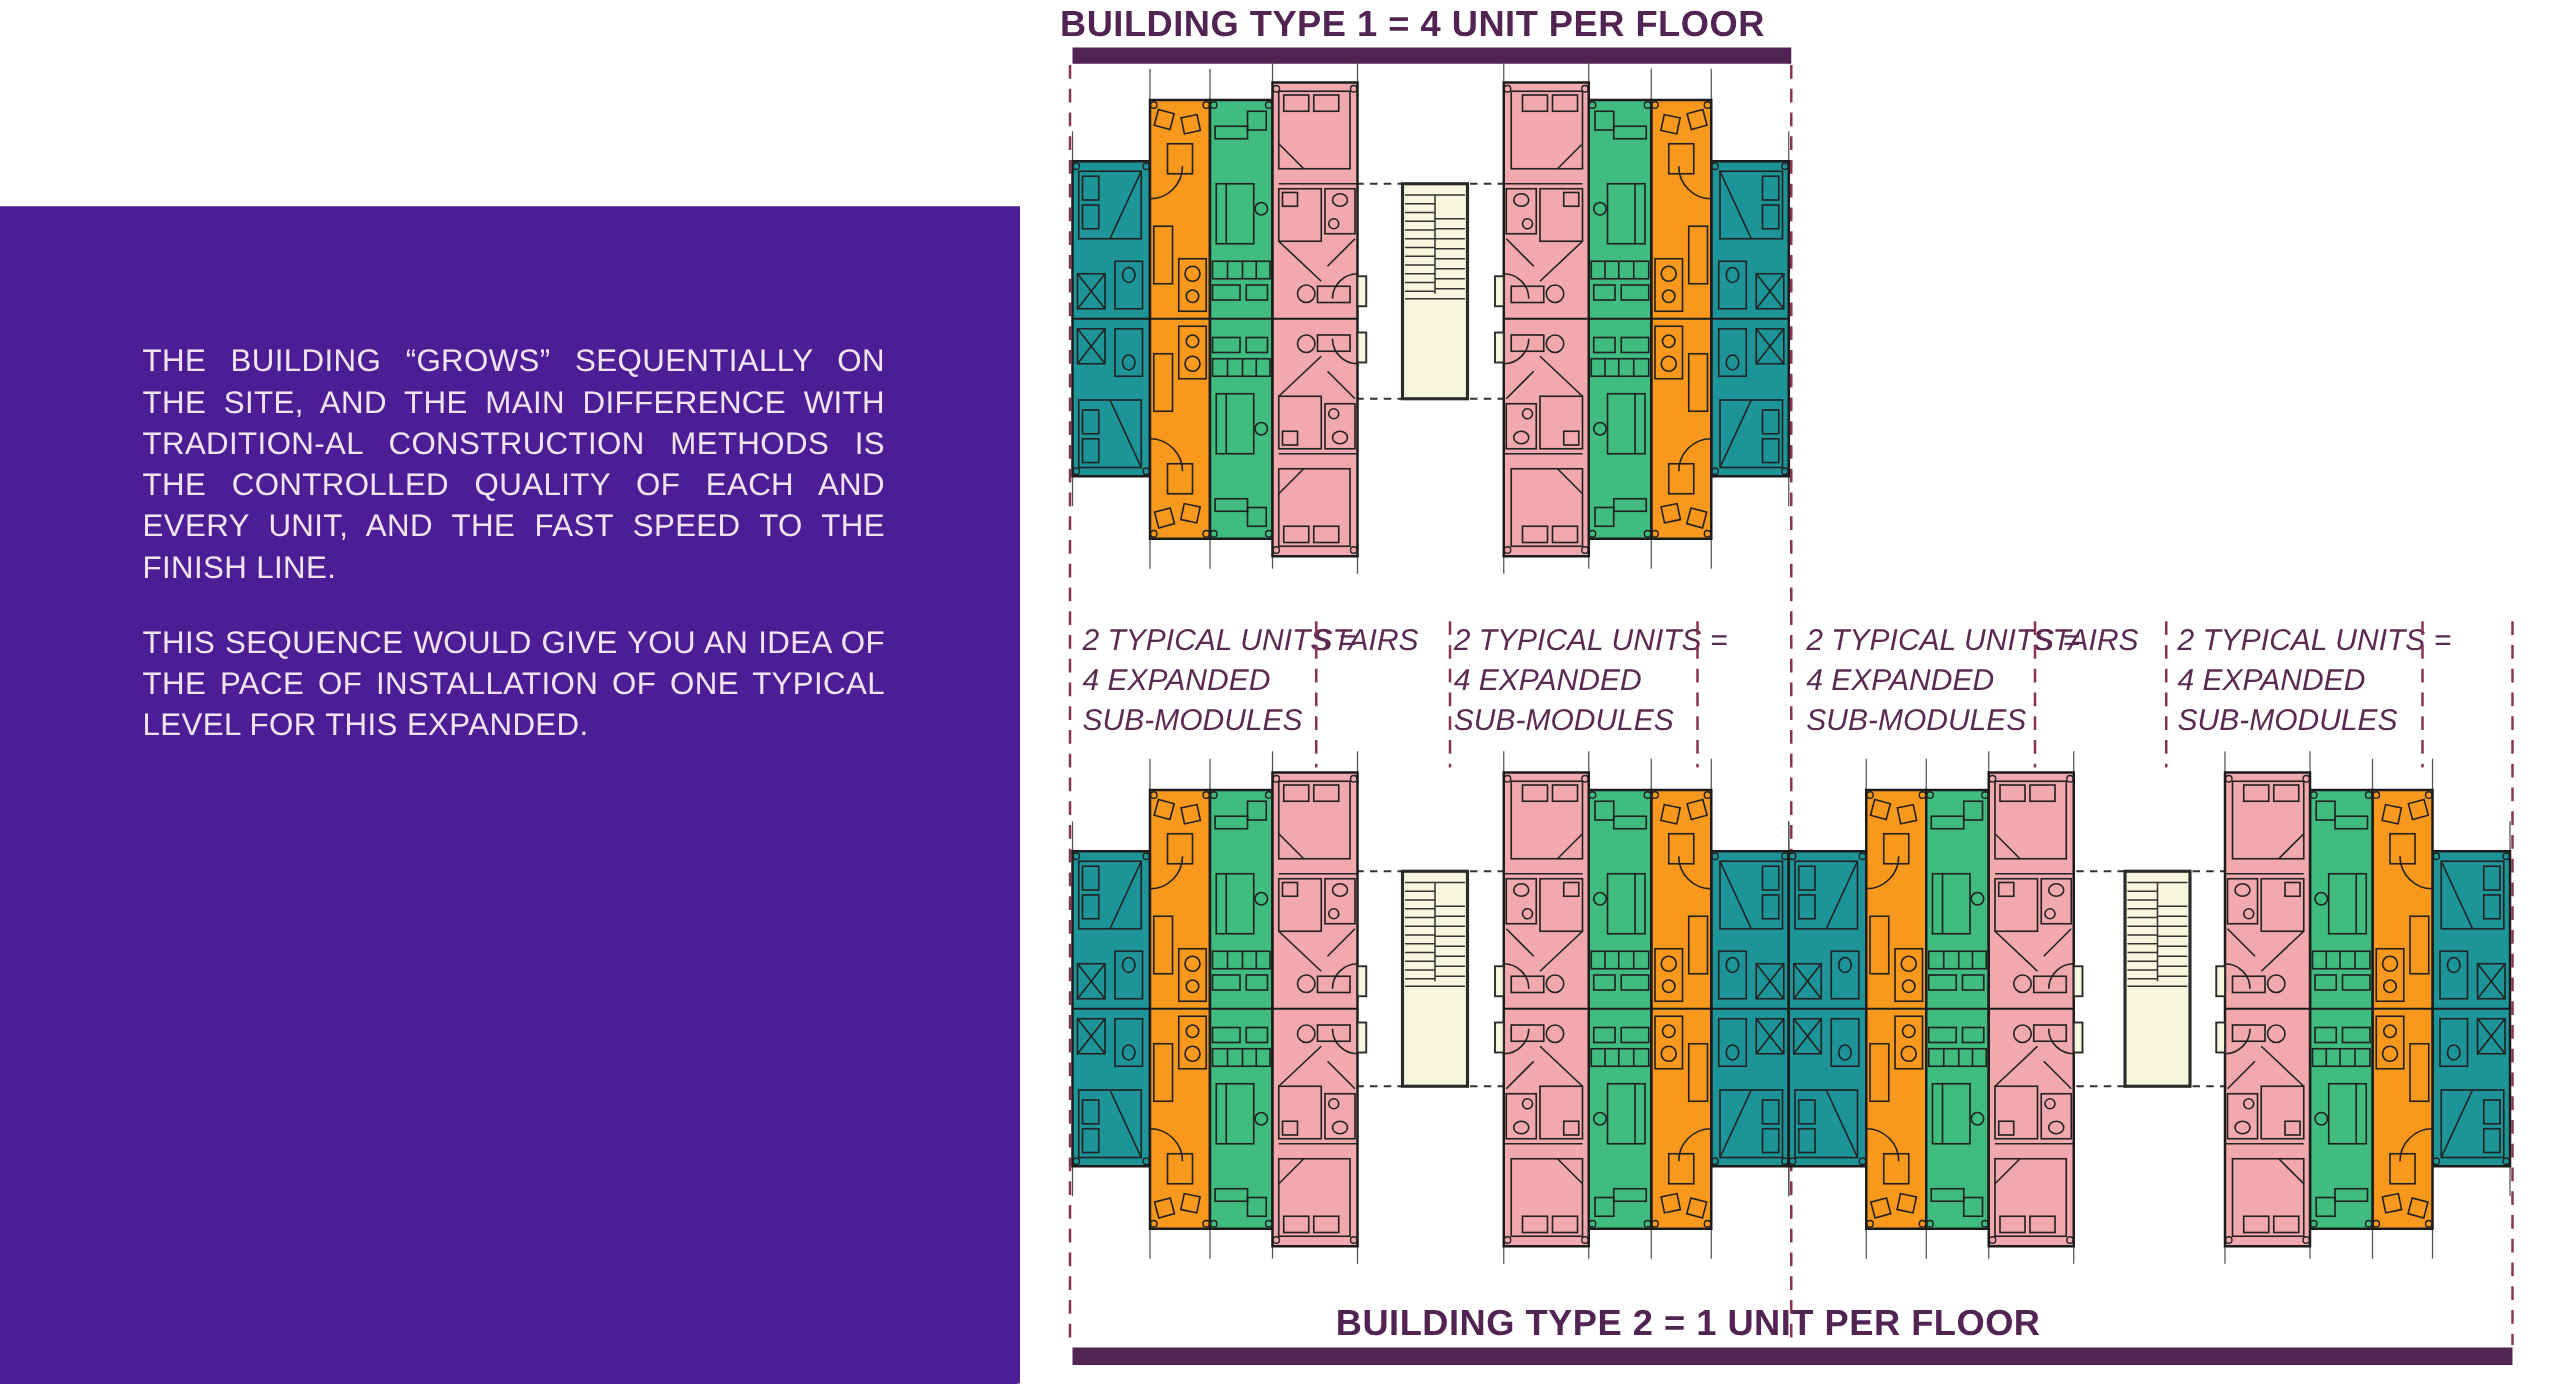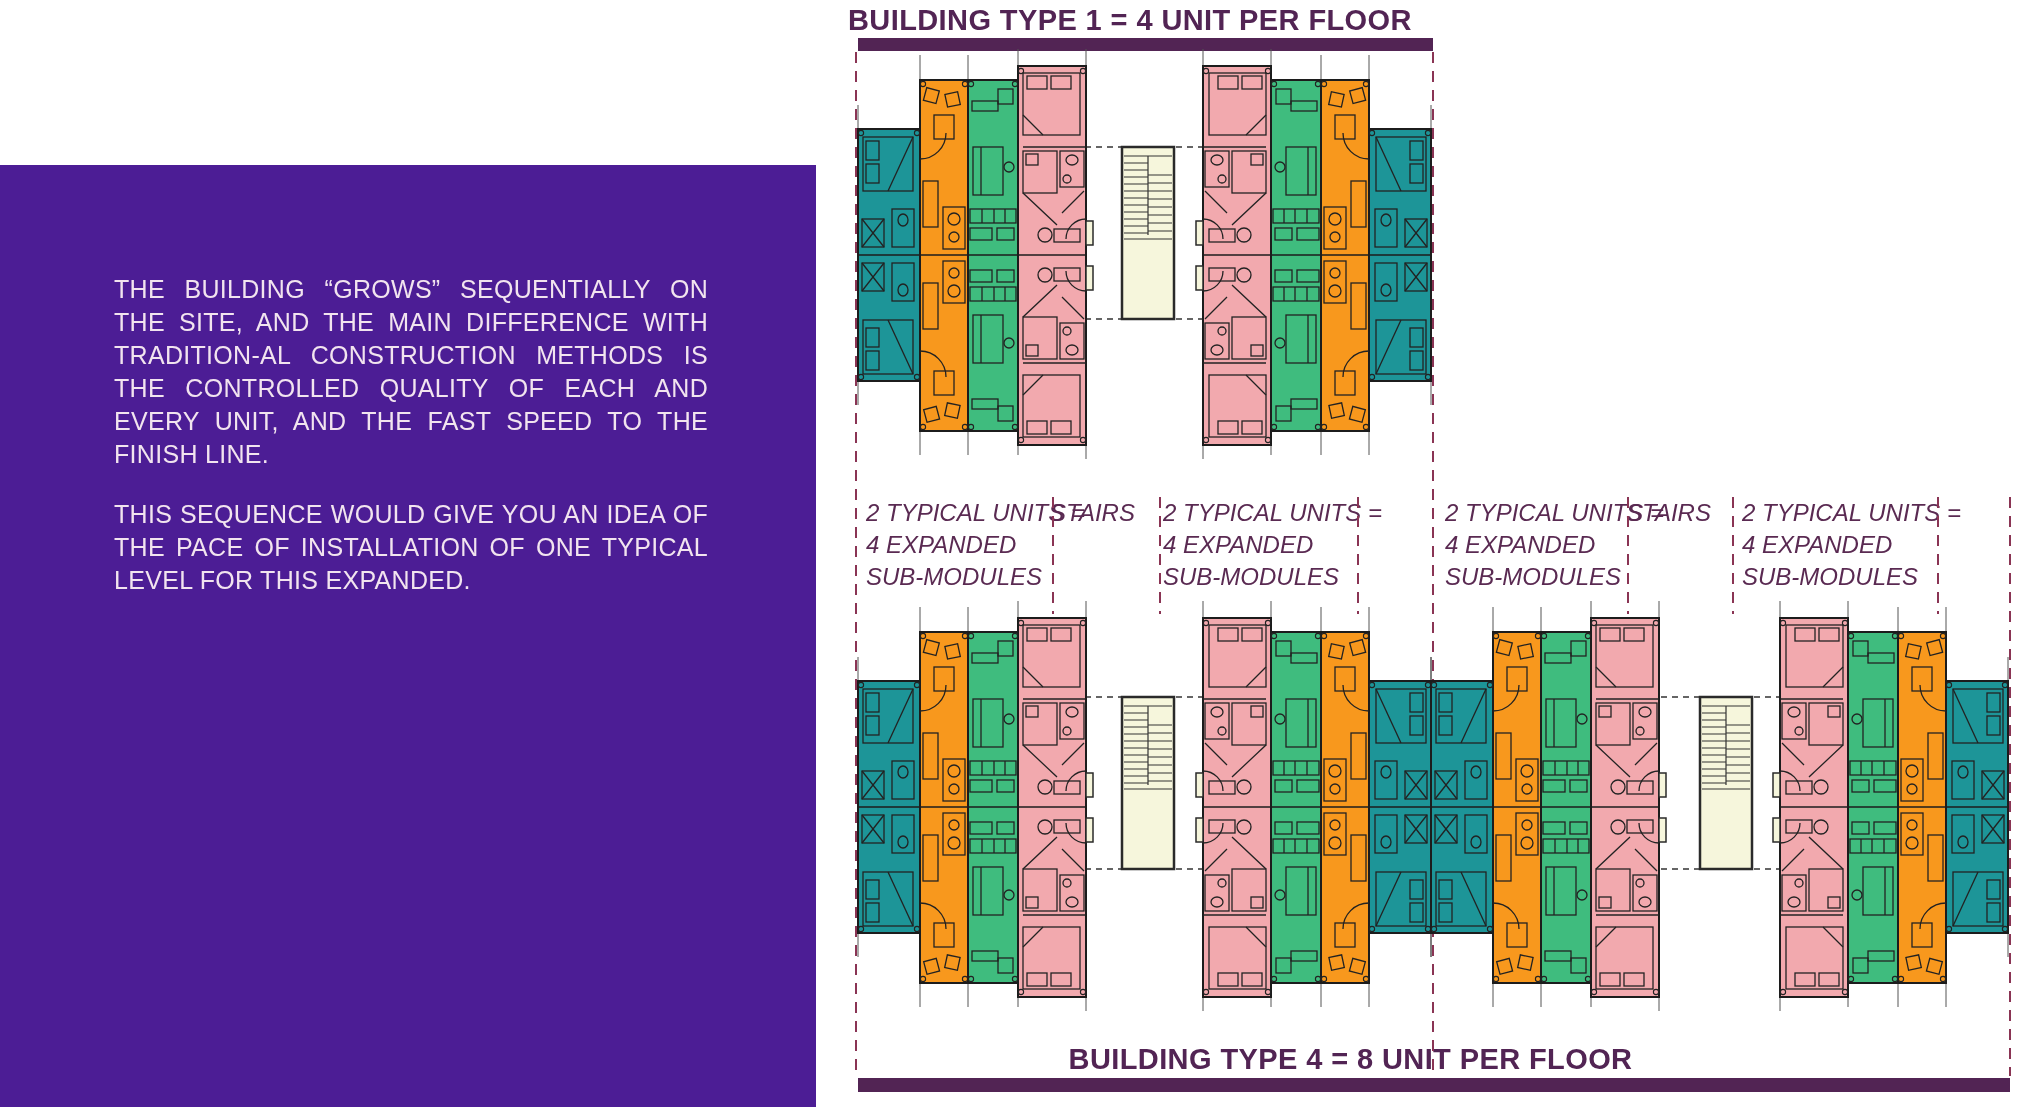--- a/index.html
+++ b/index.html
@@ -48,21 +48,21 @@
 <div class="slide">
 
   <div class="left-panel">
     <div class="panel-text">
       <p>THE BUILDING “GROWS” SEQUENTIALLY ON THE SITE, AND THE MAIN DIFFERENCE WITH TRADITION-AL CONSTRUCTION METHODS IS THE CONTROLLED QUALITY OF EACH AND EVERY UNIT, AND THE FAST SPEED TO THE FINISH LINE.</p>
       <p>THIS SEQUENCE WOULD GIVE YOU AN IDEA OF THE PACE OF INSTALLATION OF ONE TYPICAL LEVEL FOR THIS EXPANDED.</p>
     </div>
   </div>
 
   <div class="b-title" id="b1-title">BUILDING TYPE 1 = 4 UNIT PER FLOOR</div>
-  <div class="b-title" id="b2-title">BUILDING TYPE 4 = 8 UNIT PER FLOOR</div>
+  <div class="b-title" id="b2-title">BUILDING TYPE 2 = 1 UNIT PER FLOOR</div>
 
   <div class="band-label" style="left:866px;">2 TYPICAL UNITS =
 4 EXPANDED
 SUB-MODULES</div>
   <div class="band-label band-stairs" style="left:1050px;width:112px;">STAIRS</div>
   <div class="band-label" style="left:1163px;">2 TYPICAL UNITS =
 4 EXPANDED
 SUB-MODULES</div>
   <div class="band-label" style="left:1445px;">2 TYPICAL UNITS =
 4 EXPANDED

